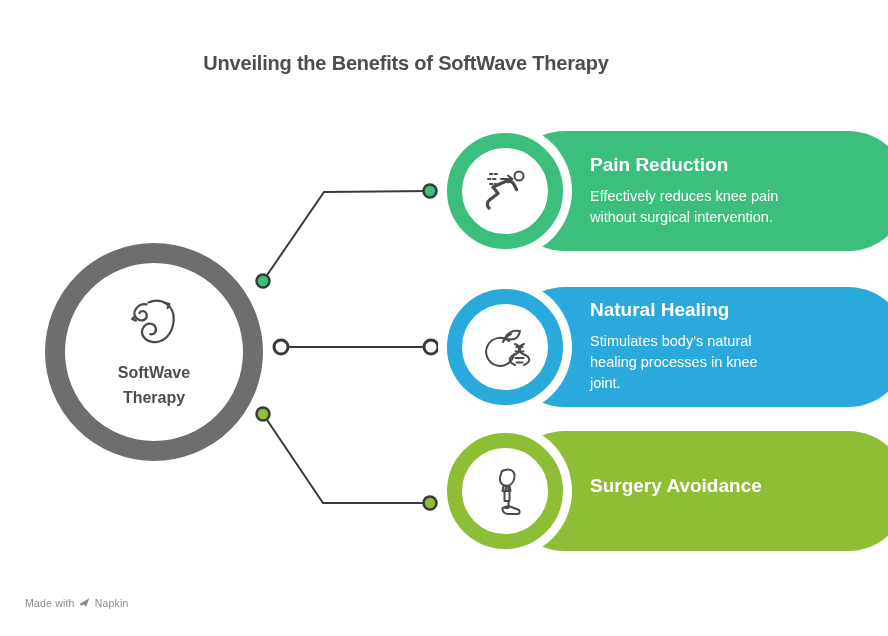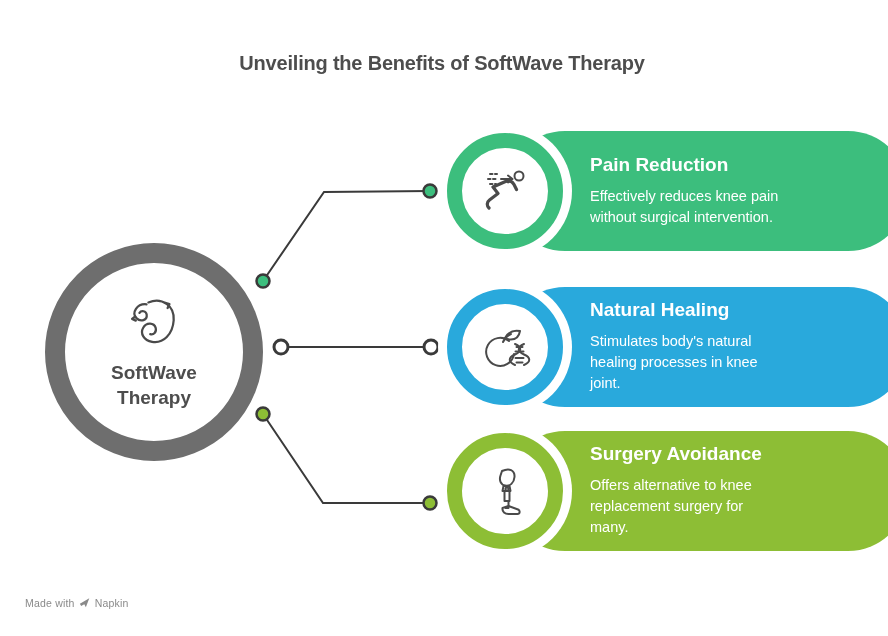--- a/index.html
+++ b/index.html
@@ -11,35 +11,34 @@
   }
   .canvas{
     position:relative;width:888px;height:636px;background:#ffffff;
   }
   
   .main-title{
     position:absolute;top:52px;left:0;width:812px;
     text-align:center;
     font-size:20px;font-weight:bold;letter-spacing:-0.2px;
     color:#4d4d4d;
-    padding-left:36px;
   }
   
   .hub{
     position:absolute;left:45px;top:243px;
     width:178px;height:178px;
     border:20px solid #6e6e6e;
     border-radius:50%;
     background:#ffffff;
     display:flex;flex-direction:column;align-items:center;justify-content:center;
     z-index:2;
   }
   .hub-icon{margin-bottom:6px;}
   .hub-label{
-    font-size:19px;font-weight:bold;color:#4d4d4d;
+    font-size:16px;font-weight:bold;color:#4d4d4d;
     text-align:center;line-height:25px;white-space:pre-line;
   }
   
   .connector-layer{position:absolute;left:0;top:0;z-index:1;}
   
   .card{
     position:absolute;left:447px;width:394px;height:120px;z-index:2;
   }
   .card-pill{
     position:absolute;left:58px;top:0;width:278px;height:120px;
@@ -140,23 +139,20 @@
           <circle cx="43" cy="14" r="4.5"></circle>
           <path d="M13,46 C10.5,43.5 10.8,40 13.5,38 L22,31.5 L17,25 L29.5,19.5 C33,18 36.5,19.5 38,22.5 L40.5,27.5" stroke-width="3.2"></path>
         </svg>
       </span>
     </div>
   </div>
 
   <div class="card" style="top:431px">
     <div class="card-pill" style="background: rgb(141, 190, 53);">
       <div class="card-title">Surgery Avoidance</div>
-      <div class="card-desc">Offers alternative to knee
-replacement surgery for
-many.</div>
     </div>
     <div class="card-badge" style="border-color: rgb(141, 190, 53);">
       <span>
         <svg width="58" height="58" viewBox="0 0 58 58" fill="none" stroke="#4a4a4a" stroke-width="2" stroke-linecap="round" stroke-linejoin="round">
           <path d="M26,9 C33,5.5 39,8 38.5,15 C38,21 34,24.5 29,23.5 C24.5,22.6 23,18 24.5,13.5 Z"></path>
           <path d="M27.5,24 l6,0 1,5 -8,0 z"></path>
           <circle cx="31" cy="27" r="1.6"></circle>
           <path d="M28.5,29 h5 v10 h-5 z"></path>
           <path d="M29.5,39 h3 v7 h-3"></path>
           <path d="M26.5,46 c-0.5,4 2.5,6 6,6 h9 c2.5,0 3,-3.5 0.5,-4.5 l-9.5,-3.5 z"></path>

